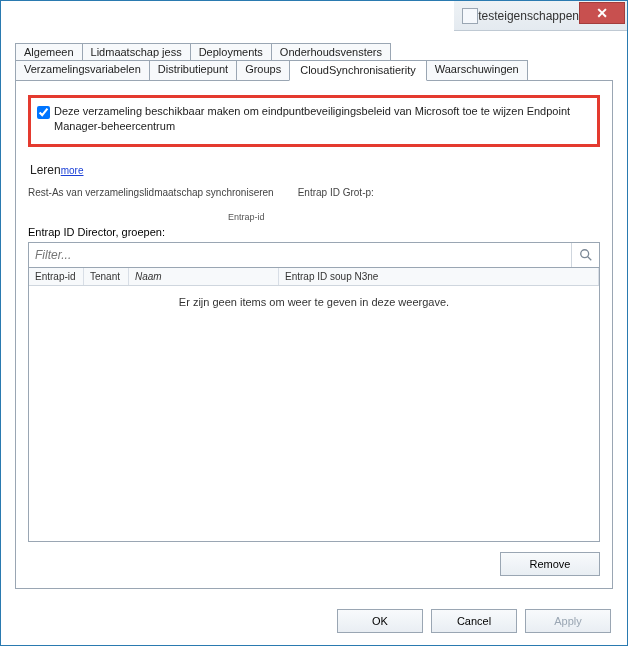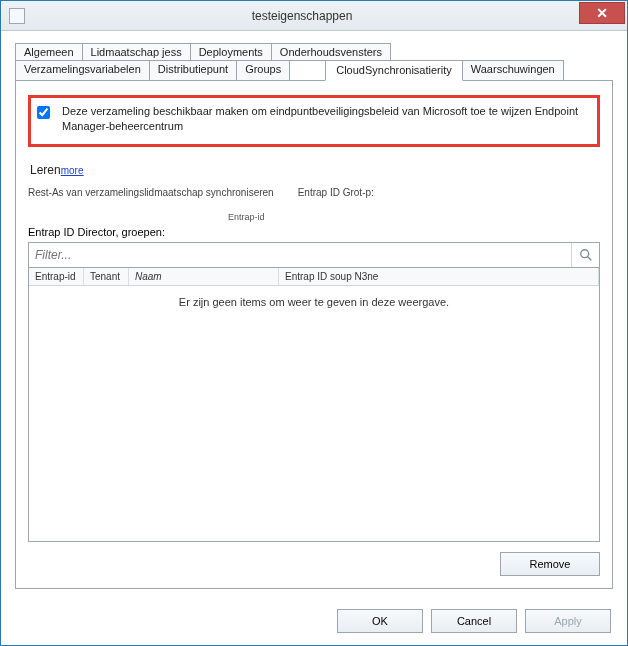--- a/index.html
+++ b/index.html
@@ -11,20 +11,21 @@
       height: 646px;
       overflow: hidden;
     }
     .window {
       width: 628px;
       height: 646px;
       border: 1px solid #2a7ab0;
       background: #fff;
       display: flex;
       flex-direction: column;
+      align-items: flex-end;
     }
     .titlebar {
       height: 30px;
       background: linear-gradient(#eef2f5,#e4eaf0);
       border-bottom: 1px solid #bfc9d3;
       display: flex;
       align-items: center;
       position: relative;
     }
     .titlebar-icon {
@@ -75,38 +76,37 @@
       color: #222;
       cursor: pointer;
       white-space: nowrap;
     }
     .tab.selected {
       background: #fff;
       border-bottom: 1px solid #fff;
       padding: 3px 10px 4px 10px;
       position: relative;
       z-index: 3;
-      margin-left: 36px;
     }
     .tab-row2 { display: flex; width: 100%; }
     .tabpanel {
       border: 1px solid #9aa6b3;
       flex: 1;
       background: #fff;
       padding: 14px 12px 12px 12px;
       display: flex;
       flex-direction: column;
       position: relative;
     }
     .highlight-box {
       border: 3px solid #e43a2f;
       padding: 6px 8px 10px 6px;
       margin-bottom: 14px;
     }
-    .chk-row { display: flex; align-items: flex-start; gap: 12px; }
+    .chk-row { display: flex; align-items: flex-start; gap: 4px; }
     .chk-row input { margin-top: 2px; }
     .chk-label { font-size: 11px; color: #222; line-height: 1.35; }
     .learn-row { margin: 2px 0 10px 2px; font-size: 12px; }
     .learn-label { color: #222; }
     .learn-link { color: #1a3fd6; text-decoration: underline; cursor: pointer; font-size: 10px; }
     .small-label { font-size: 10px; color: #444; }
     .sync-row { display: flex; gap: 24px; margin-bottom: 10px; }
     .tiny { font-size: 9px; color: #555; margin: 4px 0 4px 200px; }
     .groups-label { font-size: 11px; margin-bottom: 4px; }
     .filter-wrap {

